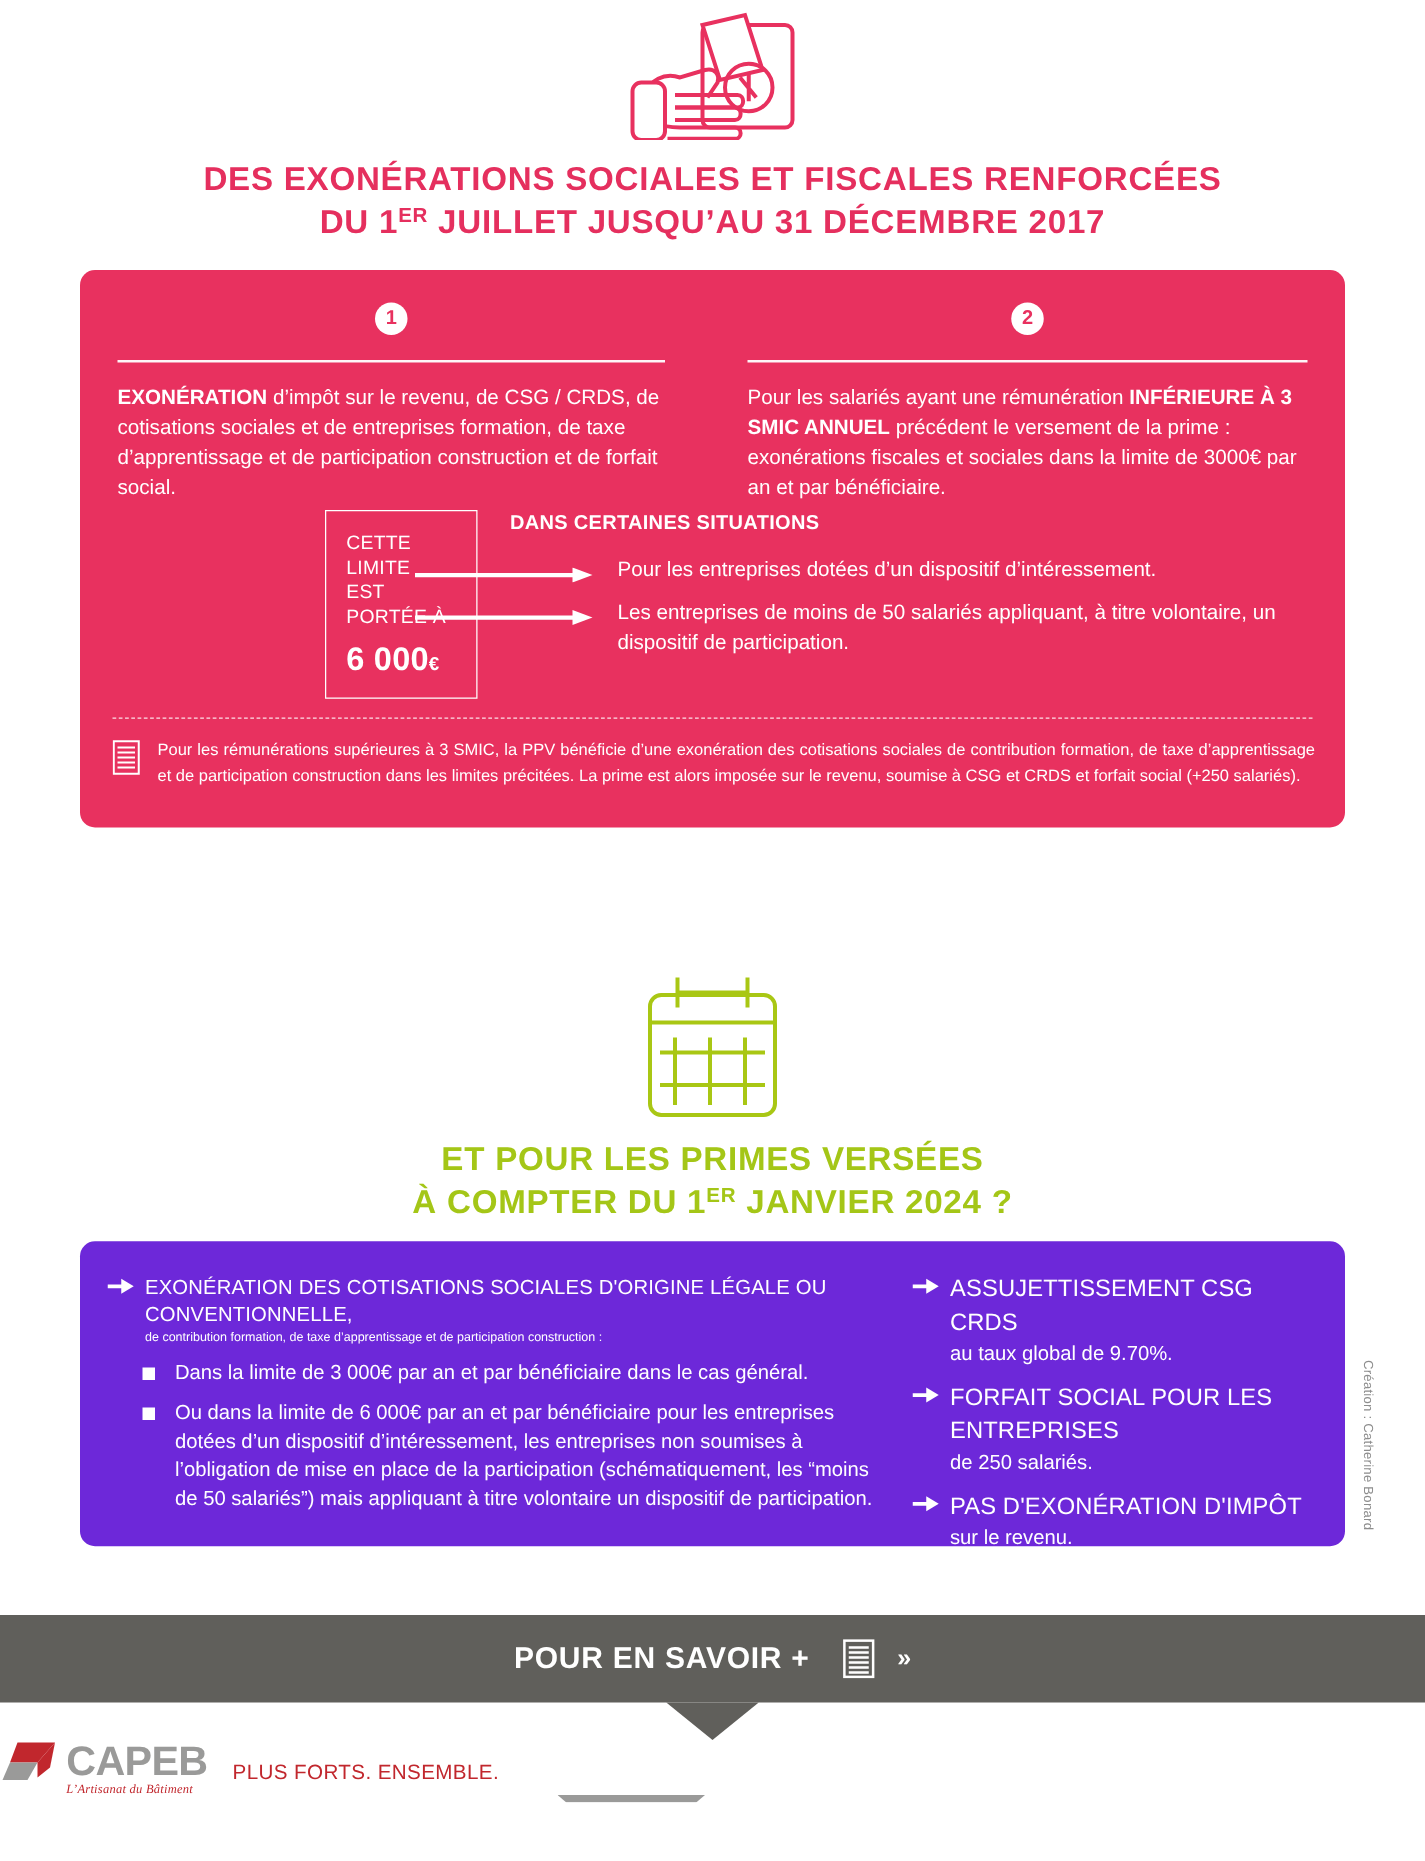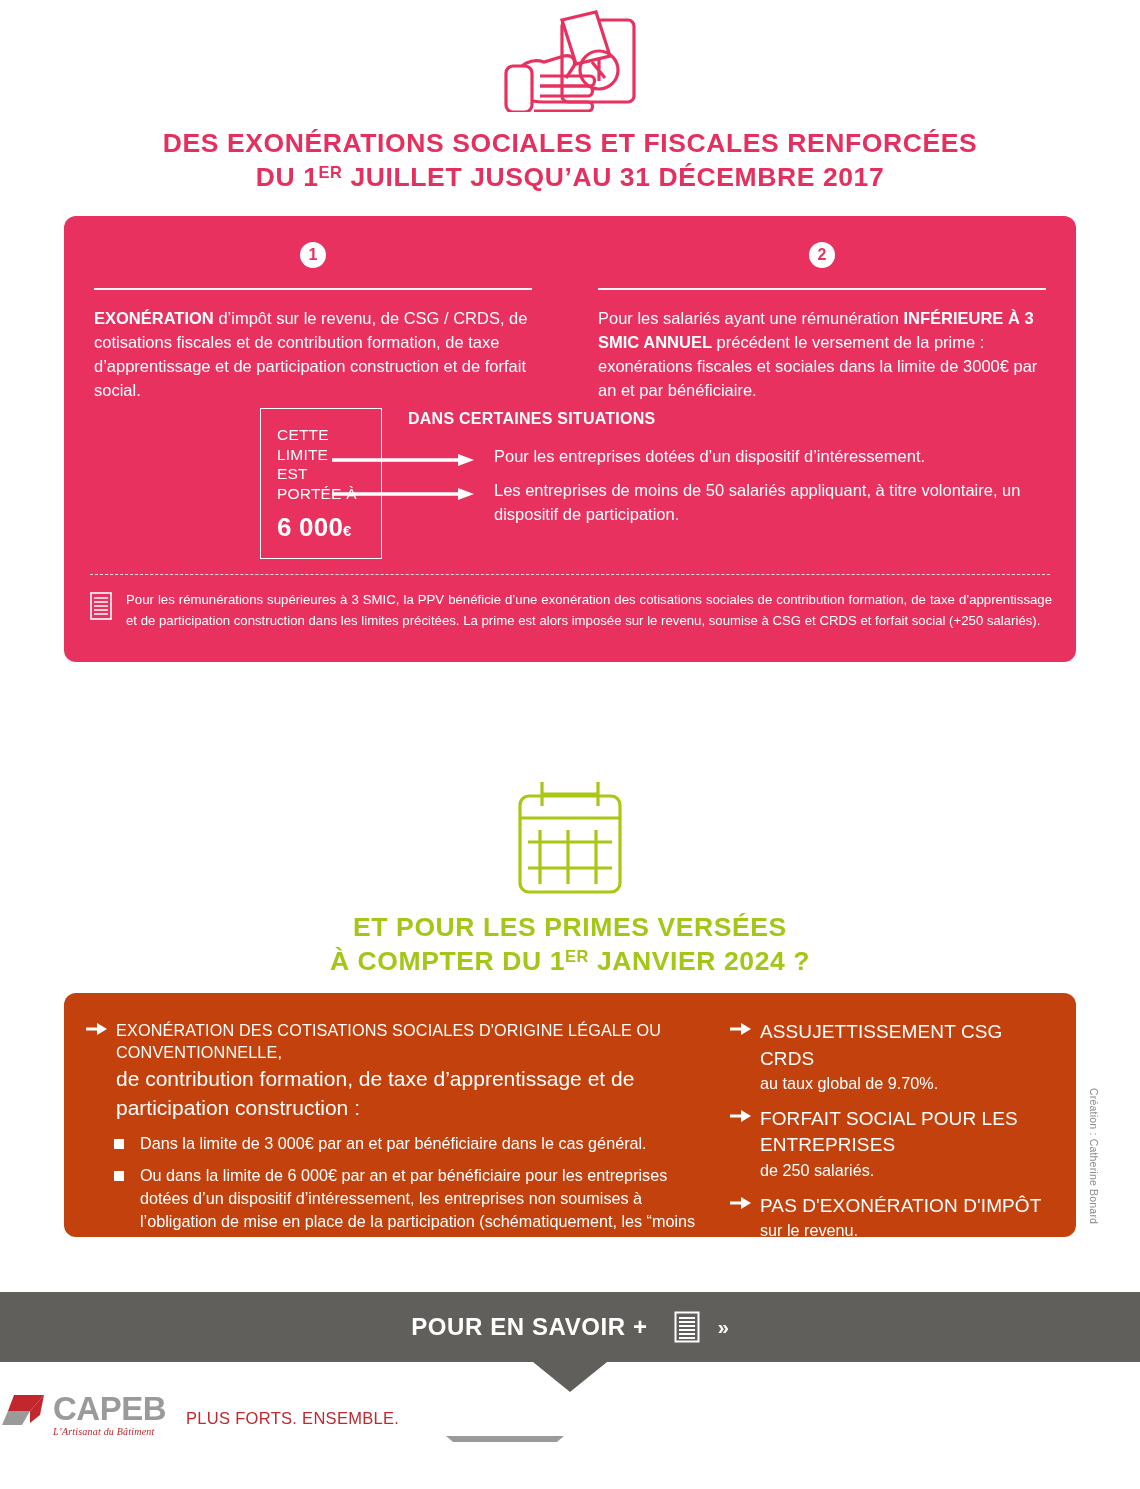--- a/index.html
+++ b/index.html
@@ -120,34 +120,34 @@
   }
   .note .doc-ico{flex:none;margin-right:14px;margin-top:2px;}
   .note .ntxt{
     font-size:13.2px;line-height:1.58;text-align:justify;
   }
 
   
   .panel-green{
     position:absolute;left:64px;top:993px;
     width:1012px;height:244px;
-    background:#c2410c;
+    background:#6d28d9;
     border-radius:12px;
     color:#ffffff;
     box-sizing:border-box;
   }
   .g-cols{display:flex;width:100%;height:100%;}
   .g-left{width:648px;box-sizing:border-box;padding:26px 0 0 22px;}
   .g-right{flex:1;box-sizing:border-box;padding:26px 16px 0 18px;}
 
   .g-row{display:flex;align-items:flex-start;margin-bottom:9px;}
   .g-arrow{flex:none;width:30px;margin-top:3px;}
   .g-body{flex:1;}
   .g-caps{font-size:16.2px;line-height:1.38;letter-spacing:.15px;}
-  .g-sub{font-size:21px;line-height:1.40;}
+  .g-sub{font-size:10px;line-height:1.40;}
 
   .b-row{display:flex;align-items:flex-start;margin:9px 0 0 28px;}
   .b-sq{flex:none;width:10px;height:10px;background:#ffffff;margin:7px 16px 0 0;}
   .b-txt{font-size:16.2px;line-height:1.42;}
 
   .gr-row{display:flex;align-items:flex-start;margin-bottom:11px;}
   .gr-arrow{flex:none;width:30px;margin-top:3px;}
   .gr-txt .l1{font-size:19px;line-height:1.40;letter-spacing:.1px;}
   .gr-txt .l2{font-size:16.2px;line-height:1.40;}
 
@@ -234,21 +234,21 @@
   </div>
 
   <div class="panel-pink">
 
     <div class="cols">
 
       <div class="col left">
         <div class="num-circle">1</div>
         <div class="rule"></div>
         <div class="ptext">
-          <b>EXONÉRATION</b><span> d’impôt sur le revenu, de CSG / CRDS, de cotisations fiscales et de contribution formation, de taxe d’apprentissage et de participation construction et de forfait social.</span>
+          <b>EXONÉRATION</b><span> d’impôt sur le revenu, de CSG / CRDS, de cotisations sociales et de entreprises formation, de taxe d’apprentissage et de participation construction et de forfait social.</span>
         </div>
       </div>
 
       <div class="col right">
         <div class="num-circle">2</div>
         <div class="rule"></div>
         <div class="ptext">
           <span>Pour les salariés ayant une rémunération </span><b>INFÉRIEURE À 3 SMIC ANNUEL</b><span> précédent le versement de la prime : exonérations fiscales et sociales dans la limite de 3000€ par an et par bénéficiaire.</span>
         </div>
       </div>

